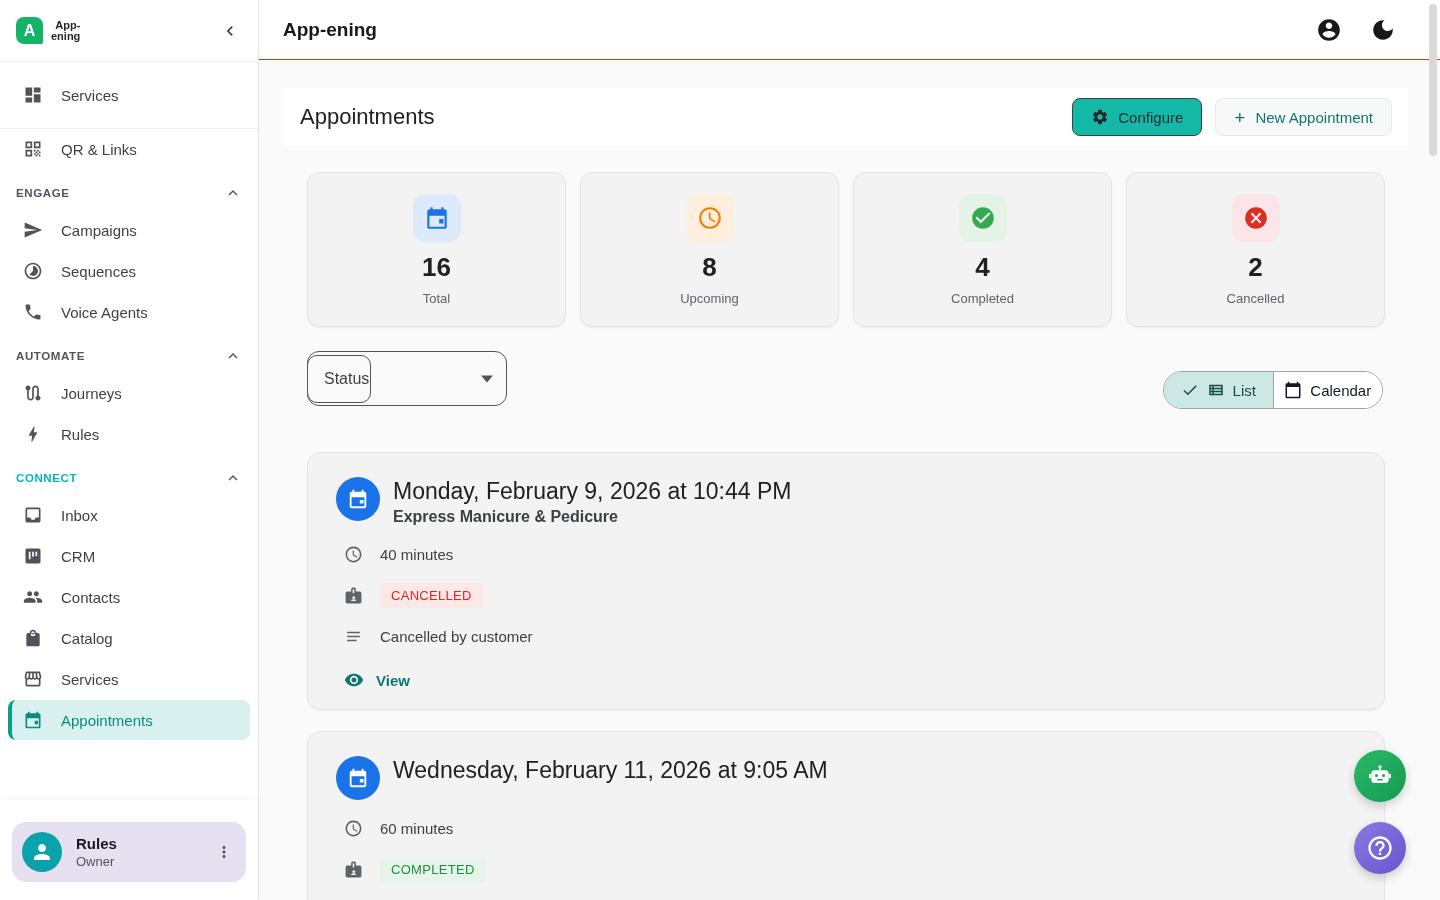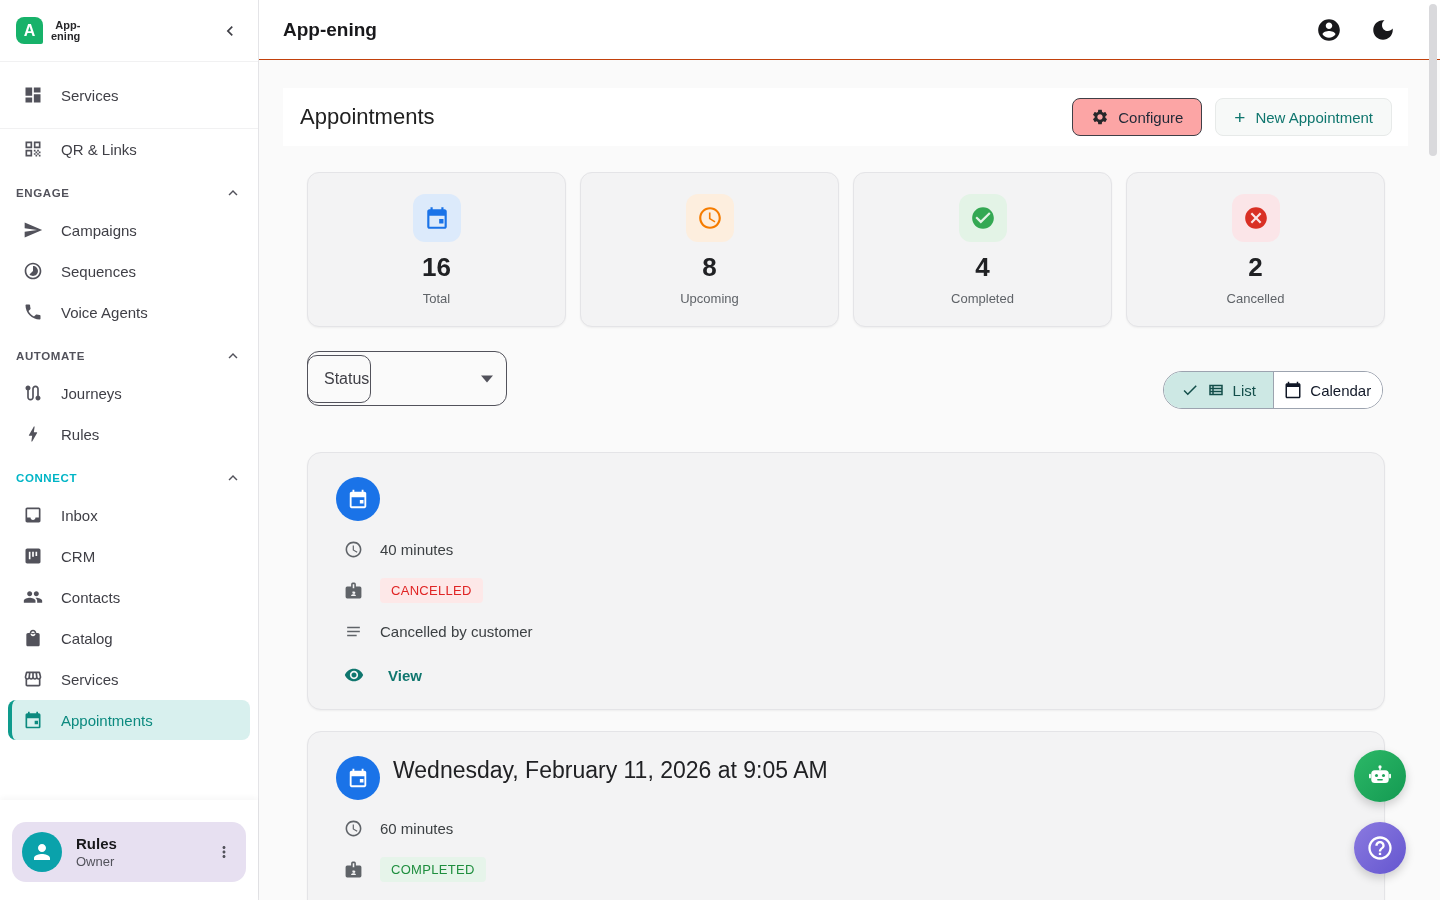--- a/index.html
+++ b/index.html
@@ -37,21 +37,21 @@
   .topbar { height:60px; background:#fff; border-bottom:1px solid #c2410c; display:flex; align-items:center; justify-content:space-between; padding:0 44px 0 24px; }
   .topbar-title { font-size:19px; font-weight:bold; color:#18181b; }
   .topbar-icons { display:flex; align-items:center; gap:28px; }
   .tb-icon { width:26px; height:26px; color:#18181b; cursor:pointer; }
 
   .content { flex:1; background:#fafafa; position:relative; overflow:hidden; }
 
   .titlebar { position:absolute; left:24px; top:28px; width:1125px; height:58px; background:#fff; display:flex; align-items:center; justify-content:space-between; padding:0 16px 0 17px; }
   .page-title { font-size:22px; color:#212121; }
   .titlebar-actions { display:flex; gap:13px; }
-  .btn-configure { height:38px; padding:0 18px; background:#fca5a5; border:1.5px solid #3f3f46; border-radius:8px; display:flex; align-items:center; gap:9px; font-size:15px; font-weight:500; color:#1f2937; cursor:pointer; }
+  .btn-configure { height:38px; padding:0 18px; background:#14b8a6; border:1.5px solid #3f3f46; border-radius:8px; display:flex; align-items:center; gap:9px; font-size:15px; font-weight:500; color:#1f2937; cursor:pointer; }
   .btn-configure .gi { width:18px; height:18px; color:#27272a; }
   .btn-new { height:38px; padding:0 18px; background:#f7f9f8; border:1px solid #e7eae9; border-radius:8px; display:flex; align-items:center; gap:10px; font-size:15px; font-weight:500; color:#0f766e; cursor:pointer; }
   .btn-new .plus { font-size:19px; font-weight:400; line-height:1; }
 
   .stats-row { position:absolute; left:48px; top:112px; width:1078px; display:flex; gap:14px; }
   .stat-card { flex:1; height:155px; background:#f3f3f4; border:1px solid #e4e4e7; border-radius:12px; box-shadow:0 1px 2px rgba(0,0,0,.05); display:flex; flex-direction:column; align-items:center; justify-content:center; gap:8px; }
   .stat-tile { width:48px; height:48px; border-radius:12px; display:flex; align-items:center; justify-content:center; margin-bottom:2px; }
   .stat-tile svg { width:26px; height:26px; }
   .tile-blue { background:#dceafb; color:#1a73e8; }
   .tile-orange { background:#fdeede; color:#f57c00; }
@@ -79,21 +79,21 @@
   .appt-head { display:flex; gap:13px; }
   .appt-circle { width:44px; height:44px; border-radius:50%; background:#1a73e8; color:#fff; display:flex; align-items:center; justify-content:center; flex:none; }
   .appt-circle svg { width:22px; height:22px; }
   .appt-datetime { font-size:23px; color:#202124; line-height:28px; }
   .appt-service { font-size:16px; font-weight:bold; color:#3c4043; margin-top:3px; }
   .meta-row { display:flex; align-items:center; gap:17px; margin-left:8px; margin-top:19px; font-size:15px; color:#3c4043; }
   .meta-row .mi { width:19px; height:19px; color:#5f6368; flex:none; }
   .badge { font-size:13px; font-weight:500; padding:5px 11px; border-radius:4px; letter-spacing:.3px; }
   .badge-cancelled { color:#e02424; background:#fde8e8; }
   .badge-completed { color:#1e8e3e; background:#e6f4ea; }
-  .view-row { display:flex; align-items:center; gap:24px; margin-left:8px; margin-top:24px; font-size:15px; font-weight:600; color:#0f766e; cursor:pointer; }
+  .view-row { display:flex; align-items:center; gap:12px; margin-left:8px; margin-top:24px; font-size:15px; font-weight:600; color:#0f766e; cursor:pointer; }
   .view-row .mi { width:20px; height:20px; color:#0f766e; }
 
   .fab { position:absolute; width:52px; height:52px; border-radius:50%; display:flex; align-items:center; justify-content:center; cursor:pointer; box-shadow:0 4px 10px rgba(0,0,0,.18); }
   .fab-bot { right:34px; bottom:98px; background:linear-gradient(135deg,#2cb867,#149a52); }
   .fab-help { right:34px; bottom:26px; background:linear-gradient(135deg,#8b7ae0,#6456cf); }
   .fab svg { width:28px; height:28px; color:#fff; }
 
   .scroll-thumb { position:absolute; right:3px; top:4px; width:8px; height:152px; background:#d9d9dc; border-radius:4px; }
 
   svg { display:block; }
@@ -368,20 +368,24 @@
       </div>
     </div>
 
     <div class="appt-card c1">
       <div class="appt-head">
         <div class="appt-circle">
           <svg viewBox="0 0 24 24" fill="currentColor">
               <path d="M19 4h-1V2h-2v2H8V2H6v2H5c-1.11 0-1.99.9-1.99 2L3 20c0 1.1.89 2 2 2h14c1.1 0 2-.9 2-2V6c0-1.1-.9-2-2-2zm0 16H5V10h14v10zm-5-7h4v4h-4v-4z"></path>
             </svg>
         </div>
+        <div>
+          <div class="appt-datetime">Monday, February 9, 2026 at 10:44 PM</div>
+          <div class="appt-service">Express Manicure &amp; Pedicure</div>
+        </div>
       </div>
       <div class="meta-row">
         <svg class="mi" viewBox="0 0 24 24" fill="currentColor">
             <path d="M11.99 2C6.47 2 2 6.48 2 12s4.47 10 9.99 10C17.52 22 22 17.52 22 12S17.52 2 11.99 2zM12 20c-4.42 0-8-3.58-8-8s3.58-8 8-8 8 3.58 8 8-3.58 8-8 8zm.5-13H11v6l5.25 3.15.75-1.23-4.5-2.67z"></path>
           </svg>
         <span>40 minutes</span>
       </div>
       <div class="meta-row">
         <svg class="mi" viewBox="0 0 24 24" fill="currentColor">
             <path d="M20 7h-5V4a2 2 0 0 0-2-2h-2a2 2 0 0 0-2 2v3H4a2 2 0 0 0-2 2v11a2 2 0 0 0 2 2h16a2 2 0 0 0 2-2V9a2 2 0 0 0-2-2zm-9-3h2v5h-2V4zm1 9.5A1.5 1.5 0 1 1 12 16a1.5 1.5 0 0 1 0-3zm3 5.5H9v-.6c0-1 2-1.55 3-1.55s3 .55 3 1.55v.6z"></path>

